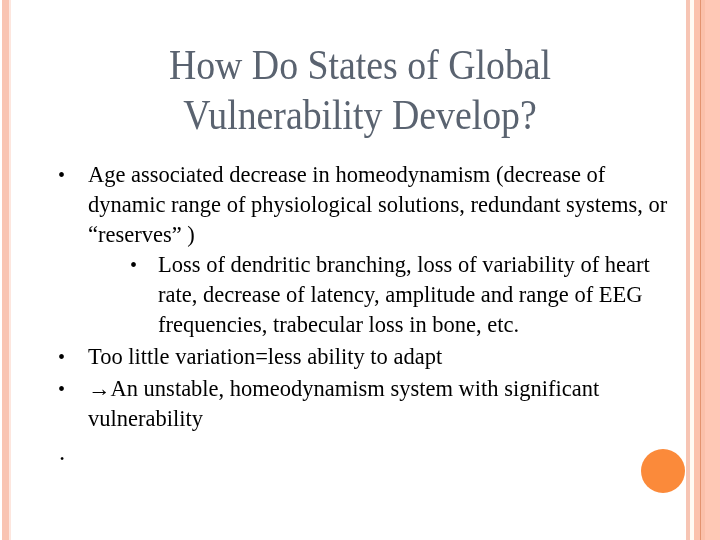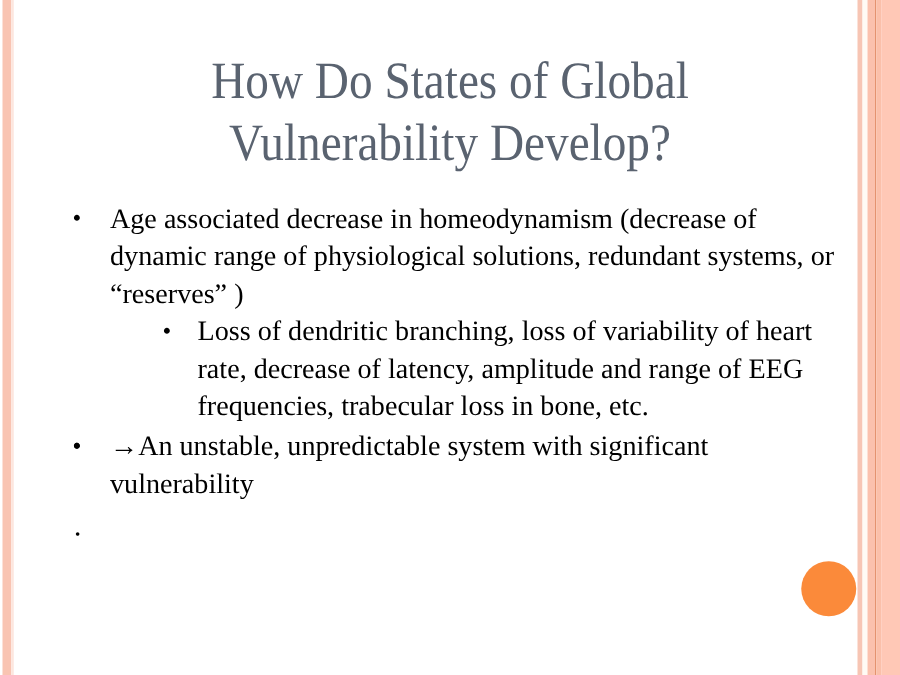--- a/index.html
+++ b/index.html
@@ -76,23 +76,24 @@
   <div class="b lvl1">
     <span class="dot">•</span>
     <span>Age associated decrease in homeodynamism (decrease of dynamic range of physiological solutions, redundant systems, or “reserves” )</span>
   </div>
   <div class="b lvl2">
     <span class="dot">•</span>
     <span>Loss of dendritic branching, loss of variability of heart rate, decrease of latency, amplitude and range of EEG frequencies, trabecular loss in bone, etc.</span>
   </div>
   <div class="b lvl1 gap">
     <span class="dot">•</span>
+    <span>Too little variation=less ability to adapt</span>
   </div>
   <div class="b lvl1 gap">
     <span class="dot">•</span>
-    <span>→An unstable, unpredictable system with significant vulnerability</span>
+    <span>→An unstable, homeodynamism system with significant vulnerability</span>
   </div>
   <div class="cite">
     <span class="dot">•</span>
   </div>
 </div>
 
 <div class="circle"></div>
 
 </body></html>

